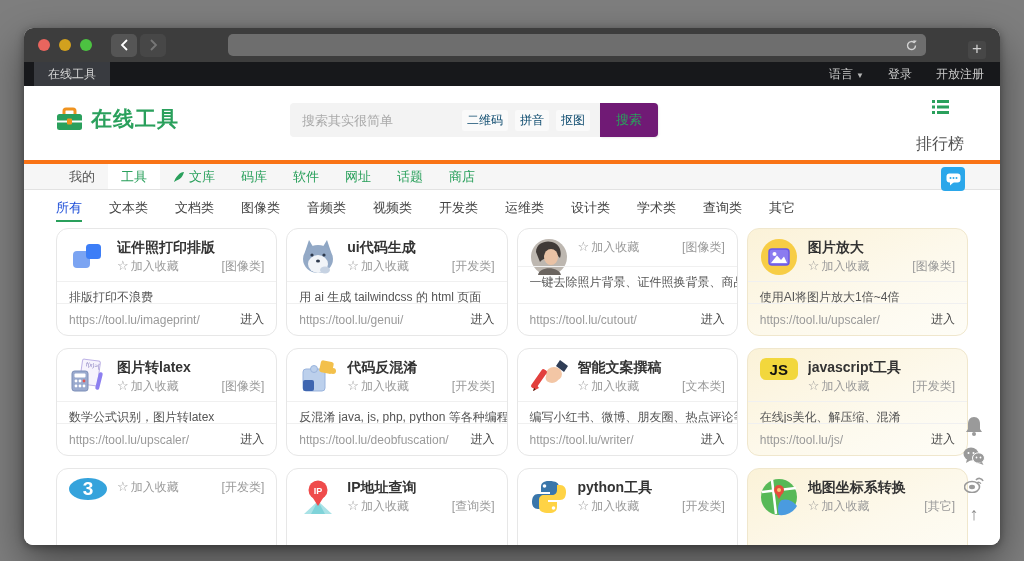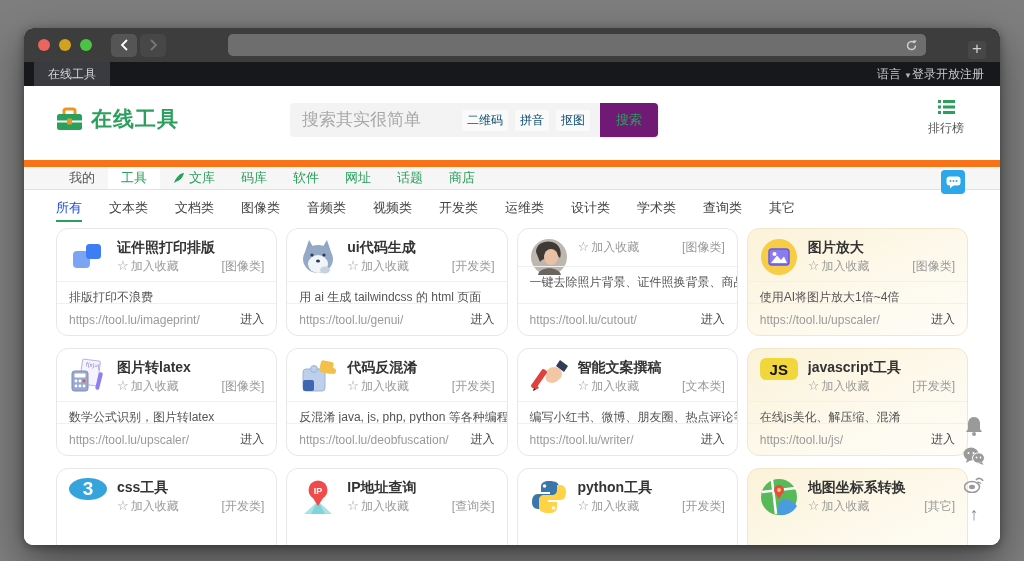--- a/index.html
+++ b/index.html
@@ -34,47 +34,47 @@
     background:#474747; border-radius:3px; padding:0 4px 2px;
   }
   
   .sitenav {
     height:24px; background:#17181b; display:flex; align-items:stretch; font-size:12px;
   }
   .brand-tab {
     margin-left:10px; padding:0 14px; background:#393b40; color:#d8d8d8;
     display:flex; align-items:center;
   }
-  .sitenav-right { margin-left:auto; display:flex; align-items:center; padding-right:16px; color:#c9c9c9; }
+  .sitenav-right { margin-left:auto; display:flex; align-items:center; gap:24px; padding-right:16px; color:#c9c9c9; }
   .sitenav-right .caret { font-size:8px; margin-left:3px; color:#b5b5b5; }
   
   .content { height:459px; background:#fff; position:relative; overflow:hidden; }
   .page-header { height:74px; position:relative; }
   .logo { position:absolute; left:32px; top:19px; display:flex; align-items:center; gap:8px; }
   .logo-text { font-size:21px; font-weight:bold; color:#2aa05c; letter-spacing:1px; }
   .search-box {
     position:absolute; left:266px; top:17px; width:368px; height:34px;
     background:#f3f3f3; border-radius:4px; display:flex; align-items:center;
   }
   .search-input {
     flex:1; border:none; outline:none; background:transparent; padding:0 12px;
-    font-size:17px; color:#333; font-family:inherit; min-width:0;
+    font-size:13px; color:#333; font-family:inherit; min-width:0;
   }
   .search-input::placeholder { color:#a9a9a9; }
   .hotlinks { display:flex; gap:7px; margin-right:10px; }
   .hotlink { font-size:12px; color:#0c4a6e; background:#fafafa; padding:2px 5px; border-radius:2px; }
   .search-btn {
     width:58px; height:34px; background:#701a75; border:none; color:#2aa05c; font-size:13px;
     border-radius:0 4px 4px 0; font-family:inherit; box-shadow:1px 1px 2px rgba(0,0,0,.08);
   }
   .ranking { position:absolute; right:36px; top:14px; text-align:center; }
-  .ranking-label { font-size:12px; color:#555; margin-top:2px; }
+  .ranking-label { font-size:16px; color:#555; margin-top:16px; }
   
   .tabbar {
-    height:30px; background:#f6f6f6; border-top:7px solid #f97316; border-bottom:1px solid #e2e2e2;
+    height:30px; background:#f6f6f6; border-top:4px solid #f97316; border-bottom:1px solid #e2e2e2;
     display:flex; align-items:stretch; padding:0 32px; position:relative; font-size:13px;
   }
   .tab { display:flex; align-items:center; gap:4px; padding:0 13px; color:#2aa05c; }
   .tab.muted { color:#555; }
   .tab.active { background:#fff; color:#2aa05c; }
   .chat-btn {
     position:absolute; right:35px; top:3px; width:24px; height:24px; border-radius:4px;
     background:#2ba7ea; display:flex; align-items:center; justify-content:center;
   }
   
@@ -462,21 +462,20 @@
         <div class="card-foot">
           <span>https://tool.lu/js/</span>
           <span class="enter">进入</span>
         </div>
       </div>
 
       <div class="card">
         <div class="card-head">
           <div class="tool-icon box css-box">3</div>
           <div class="card-head-text">
-            <div class="card-title">css工具</div>
             <div class="card-sub">
               <span class="fav">
                   <span class="star">☆</span>
                   <span>加入收藏</span>
                 </span>
               <span>[开发类]</span>
             </div>
           </div>
         </div>
       </div>

